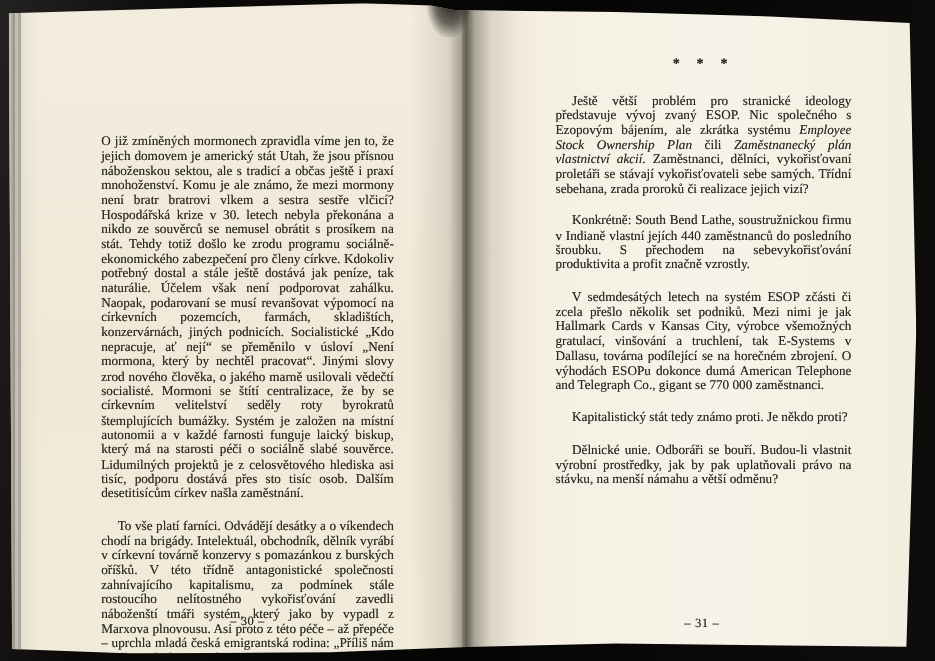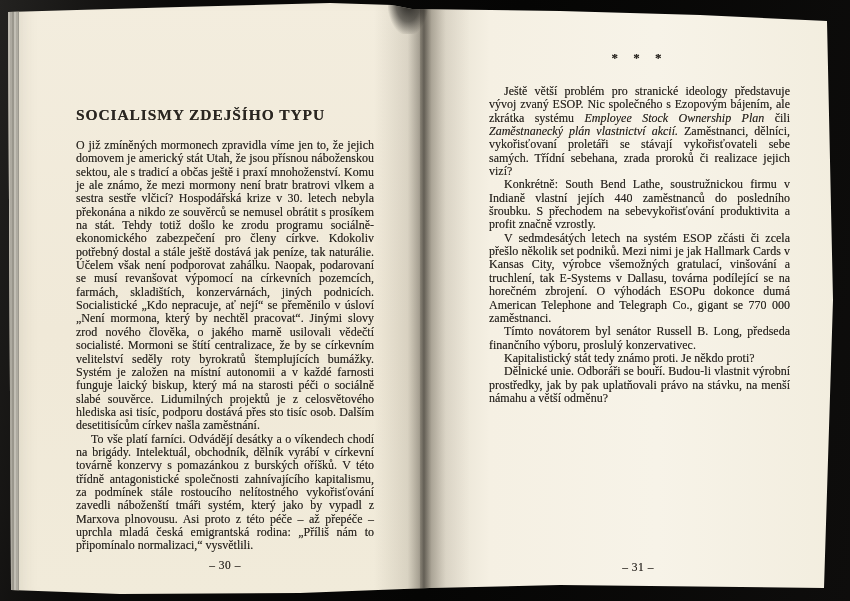--- a/index.html
+++ b/index.html
@@ -62,21 +62,21 @@
     font-size:15.5px; letter-spacing:.9px; font-weight:600;
     margin:0 0 15px 0; white-space:nowrap;
     text-shadow:0 0 .4px rgba(42,38,33,.7);
   }
   .separator{
     text-align:center; font-weight:bold; font-size:13px;
     letter-spacing:6px; margin:0 0 19px 0;
     text-shadow:0 0 .4px rgba(42,38,33,.7);
   }
   .para{
-    margin:0; font-size:12px; line-height:13.35px;
+    margin:16px; font-size:12px; line-height:13.35px;
     text-align:justify; text-shadow:0 0 .35px rgba(42,38,33,.55);
   }
   .indent{text-indent:15px;}
   .em{font-style:italic;}
   .pagenum{
     position:absolute; width:298px; text-align:center;
     font-size:11.5px; color:#2a2621; letter-spacing:.5px;
     text-shadow:0 0 .35px rgba(42,38,33,.55);
   }
   .pn-left{left:76px; top:559px;}
@@ -87,30 +87,28 @@
 
 <div class="scan">
   <div class="spread">
     <div class="paper-left"></div>
     <div class="paper-right"></div>
     <div class="edge-strip"></div>
     <div class="gutter"></div>
     <div class="gutter-top"></div>
 
     <div class="text-col col-left">
-      <h2 class="title">SOCIALISMY ZDEJŠÍHO TYPU</h2>
       <p class="para">O již zmíněných mormonech zpravidla víme jen to, že jejich domovem je americký stát Utah, že jsou přísnou náboženskou sektou, ale s tradicí a občas ještě i praxí mnohoženství. Komu je ale známo, že mezi mormony není bratr bratrovi vlkem a sestra sestře vlčicí? Hospodářská krize v 30. letech nebyla překonána a nikdo ze souvěrců se nemusel obrátit s prosíkem na stát. Tehdy totiž došlo ke zrodu programu sociálně-ekonomického zabezpečení pro členy církve. Kdokoliv potřebný dostal a stále ještě dostává jak peníze, tak naturálie. Účelem však není podporovat zahálku. Naopak, podarovaní se musí revanšovat výpomocí na církevních pozemcích, farmách, skladištích, konzervárnách, jiných podnicích. Socialistické „Kdo nepracuje, ať nejí“ se přeměnilo v úsloví „Není mormona, který by nechtěl pracovat“. Jinými slovy zrod nového člověka, o jakého marně usilovali vědečtí socialisté. Mormoni se štítí centralizace, že by se církevním velitelství seděly roty byrokratů štemplujících bumážky. Systém je založen na místní autonomii a v každé farnosti funguje laický biskup, který má na starosti péči o sociálně slabé souvěrce. Lidumilných projektů je z celosvětového hlediska asi tisíc, podporu dostává přes sto tisíc osob. Dalším desetitisícům církev našla zaměstnání.</p>
       <p class="para indent">To vše platí farníci. Odvádějí desátky a o víkendech chodí na brigády. Intelektuál, obchodník, dělník vyrábí v církevní továrně konzervy s pomazánkou z burských oříšků. V této třídně antagonistické společnosti zahnívajícího kapitalismu, za podmínek stále rostoucího nelítostného vykořisťování zavedli náboženští tmáři systém, který jako by vypadl z Marxova plnovousu. Asi proto z této péče – až přepéče – uprchla mladá česká emigrantská rodina: „Příliš nám to připomínalo normalizaci,“ vysvětlili.</p>
     </div>
     <div class="pagenum pn-left">– 30 –</div>
 
     <div class="text-col col-right">
       <div class="separator">* * *</div>
       <p class="para indent"><span>Ještě větší problém pro stranické ideology představuje vývoj zvaný ESOP. Nic společného s Ezopovým bájením, ale zkrátka systému </span><span class="em">Employee Stock Ownership Plan</span><span> čili </span><span class="em">Zaměstnanecký plán vlastnictví akcií.</span><span> Zaměstnanci, dělníci, vykořisťovaní proletáři se stávají vykořisťovateli sebe samých. Třídní sebehana, zrada proroků či realizace jejich vizí?</span></p>
       <p class="para indent">Konkrétně: South Bend Lathe, soustružnickou firmu v Indianě vlastní jejích 440 zaměstnanců do posledního šroubku. S přechodem na sebevykořisťování produktivita a profit značně vzrostly.</p>
       <p class="para indent">V sedmdesátých letech na systém ESOP zčásti či zcela přešlo několik set podniků. Mezi nimi je jak Hallmark Cards v Kansas City, výrobce všemožných gratulací, vinšování a truchlení, tak E-Systems v Dallasu, továrna podílející se na horečném zbrojení. O výhodách ESOPu dokonce dumá American Telephone and Telegraph Co., gigant se 770 000 zaměstnanci.</p>
-      <p class="para indent">Tímto novátorem byl senátor Russell B. Long, předseda finančního výboru, proslulý konzervativec.</p>
       <p class="para indent">Kapitalistický stát tedy známo proti. Je někdo proti?</p>
       <p class="para indent">Dělnické unie. Odboráři se bouří. Budou-li vlastnit výrobní prostředky, jak by pak uplatňovali právo na stávku, na menší námahu a větší odměnu?</p>
     </div>
     <div class="pagenum pn-right">– 31 –</div>
   </div>
 </div>
 
 </body></html>

